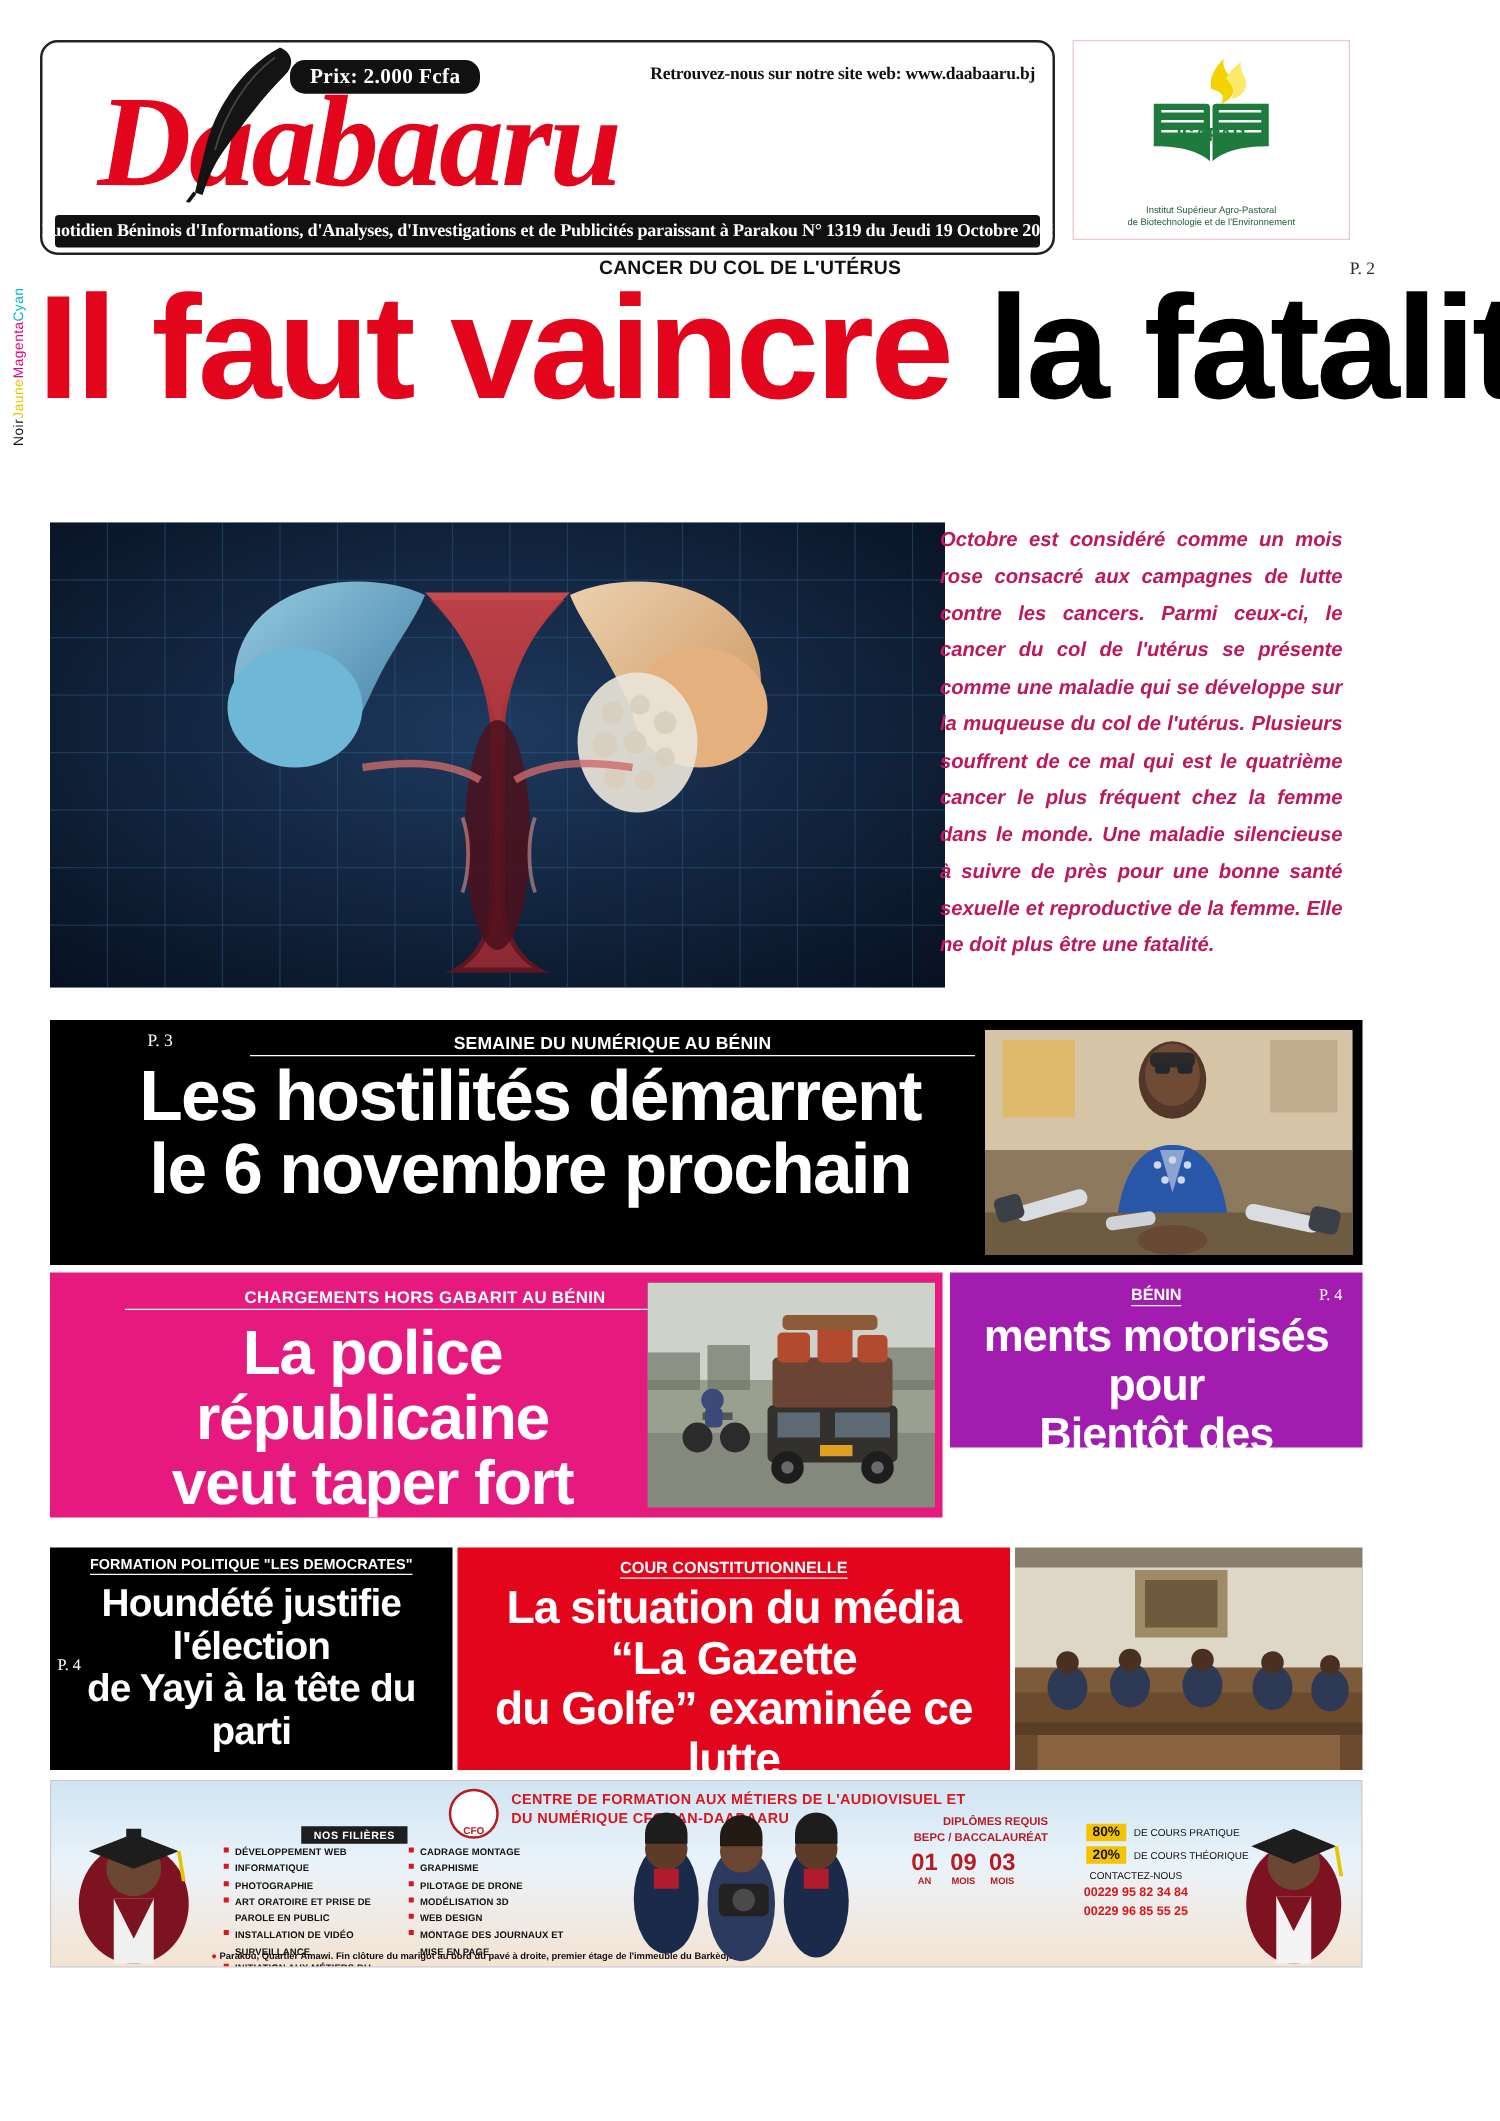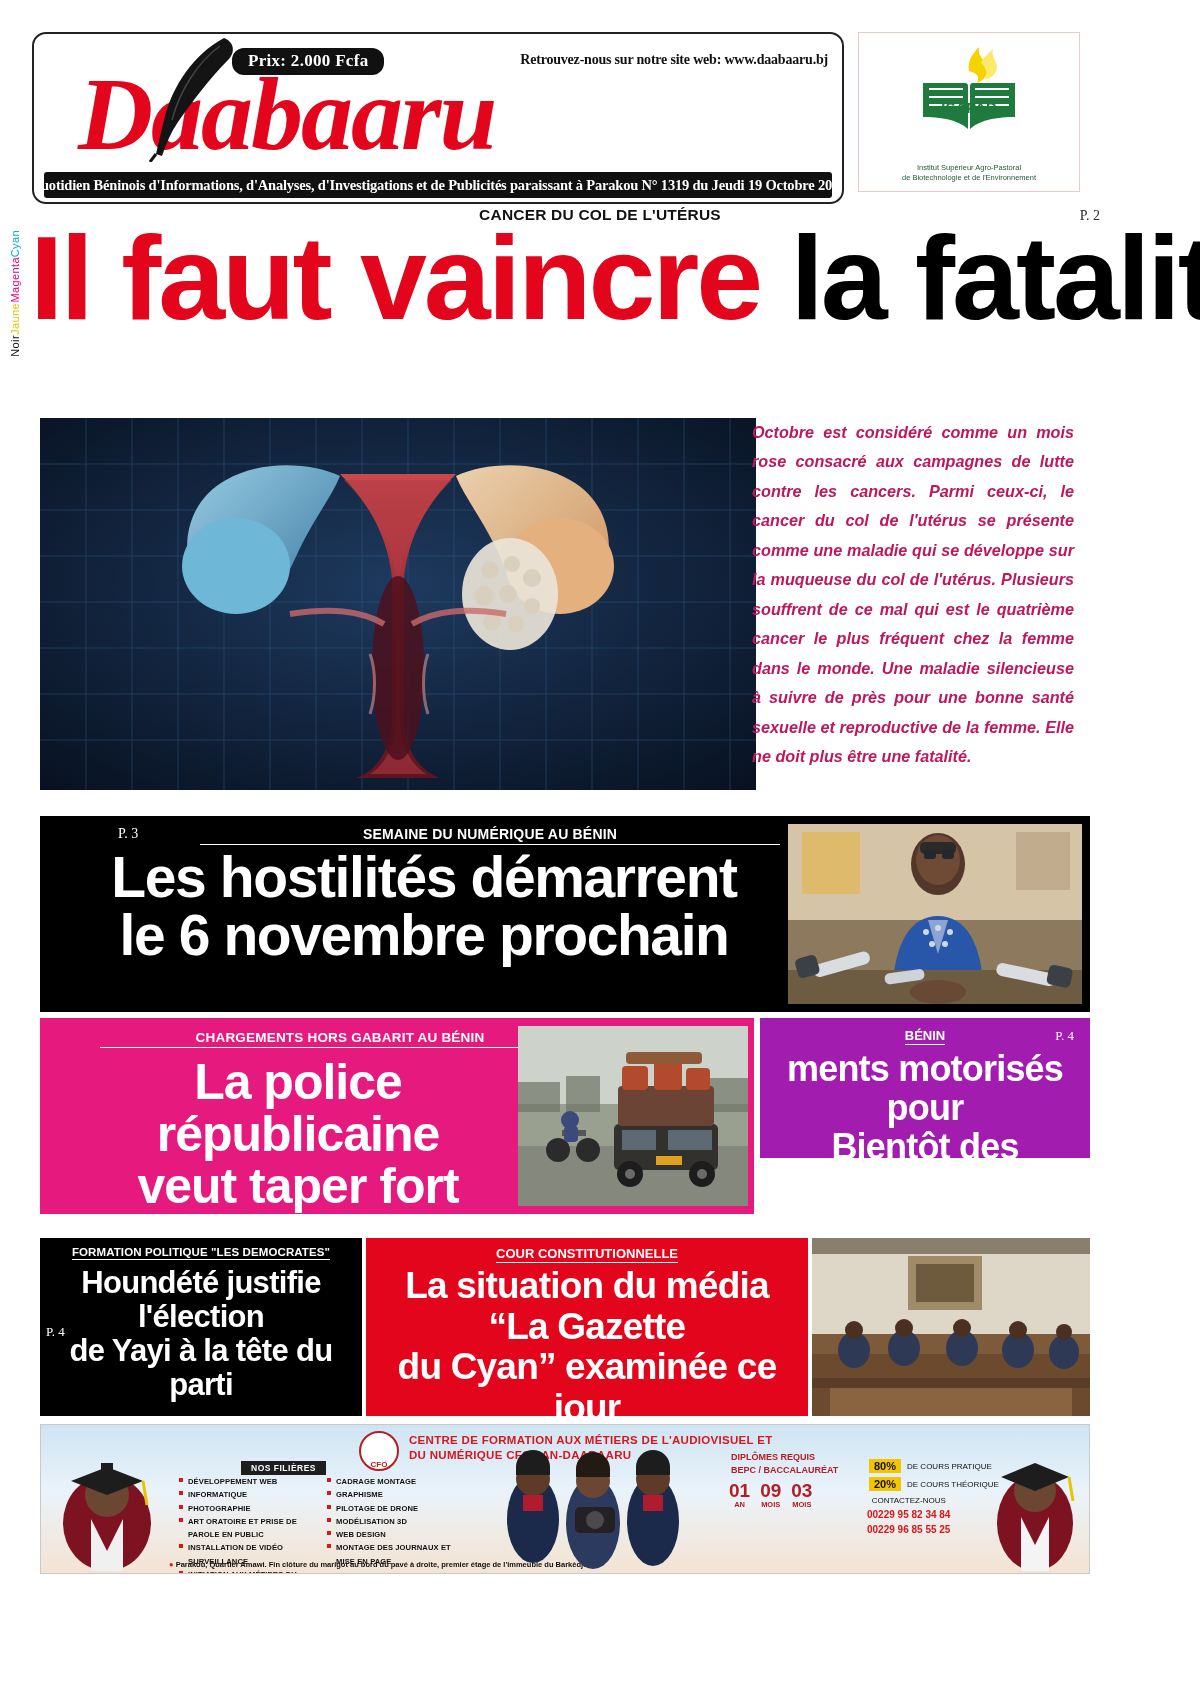--- a/index.html
+++ b/index.html
@@ -245,21 +245,21 @@
   }
   .ad-col.c1 { left:138px; top:50px; width:140px; }
   .ad-col.c2 { left:286px; top:50px; width:140px; }
   .ad-col li { list-style:none; position:relative; padding-left:9px; }
   .ad-col li::before {
     content:""; position:absolute; left:0; top:3px;
     width:4px; height:4px; background:#d8161c;
   }
   .ad-dip {
     position:absolute; left:690px; top:26px; color:#b51d22;
-    font-size:9px; font-weight:bold; line-height:1.4; text-align:left;
+    font-size:9px; font-weight:bold; line-height:1.4; text-align:right;
   }
   .ad-dur { position:absolute; left:688px; top:56px; display:flex; gap:10px; }
   .ad-dur div { text-align:center; color:#b51d22; }
   .ad-dur .n { font-size:19px; font-weight:bold; line-height:1; }
   .ad-dur .u { font-size:7.5px; font-weight:bold; }
   .ad-pct {
     position:absolute; left:828px; top:34px; font-size:8px; color:#111;
   }
   .ad-pct .row { display:flex; align-items:center; gap:6px; margin-bottom:4px; }
   .ad-pct .big {
@@ -500,21 +500,21 @@
     </div>
     <div class="p4">P. 4</div>
   </div>
 
   <div class="bb-mid">
     <div class="kick">
       <span>COUR CONSTITUTIONNELLE</span>
     </div>
     <div class="head">
       <div>La situation du média “La Gazette</div>
-      <div>du Cyan” examinée ce jour</div>
+      <div>du Golfe” examinée ce lutte</div>
     </div>
   </div>
 
   <div class="bb-photo">
     <svg viewBox="0 0 278 178" width="278" height="178" preserveAspectRatio="none">
       <rect width="278" height="178" fill="#cfc6b4"></rect>
       <rect width="278" height="96" fill="#ded6c6"></rect>
       <rect x="0" y="0" width="278" height="16" fill="#8a7f6c"></rect>
       <rect x="96" y="18" width="74" height="54" fill="#a08b68"></rect>
       <rect x="104" y="26" width="58" height="38" fill="#6e5a3d"></rect>

